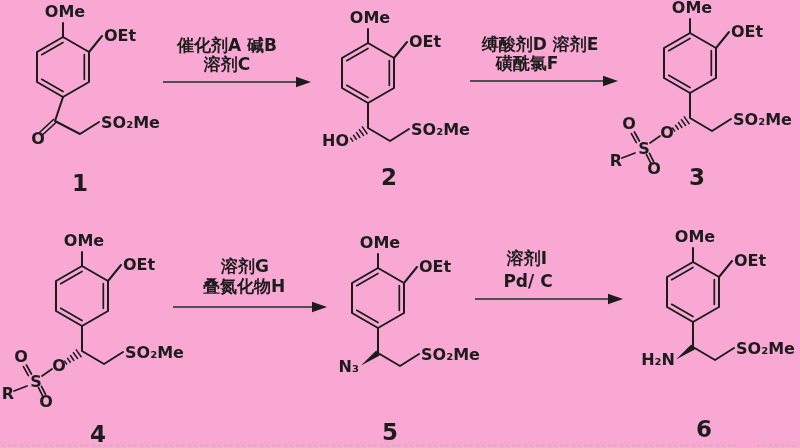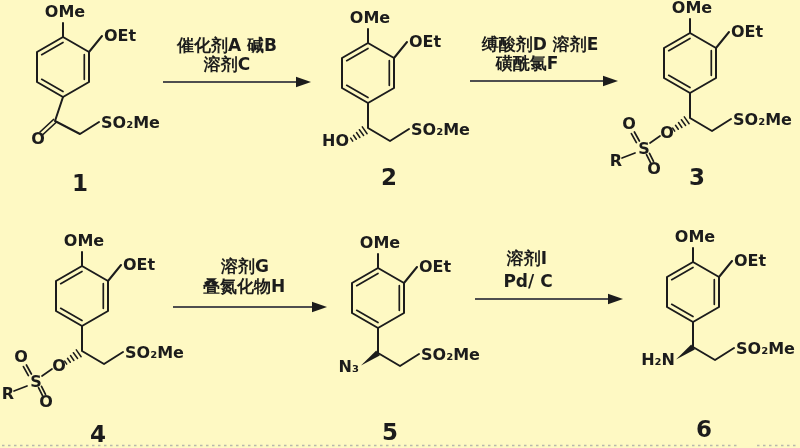--- a/index.html
+++ b/index.html
@@ -1,18 +1,18 @@
 <!DOCTYPE html>
 <html><head>
 <meta charset="utf-8">
 <style>
   html,body{margin:0;padding:0;background:#ffffff;}
   .canvas{
     position:relative;width:800px;height:448px;overflow:hidden;
-    background:#fef9c3;
+    background:#f9a8d4;
     font-family:"DejaVu Sans","Liberation Sans",sans-serif;
     text-decoration:underline;
   }
   svg{position:absolute;left:0;top:0;}
   text{fill:#1c1c1c;font-family:"DejaVu Sans","Liberation Sans",sans-serif;}
   .atom{font-size:16px;font-weight:700;}
   .num{font-size:23px;font-weight:600;}
   .cn{font-size:17px;font-weight:700;text-anchor:middle;}
   .bond{stroke:#1c1c1c;stroke-width:2;fill:none;stroke-linecap:round;stroke-linejoin:round;}
   .thin{stroke-width:1.7;}

